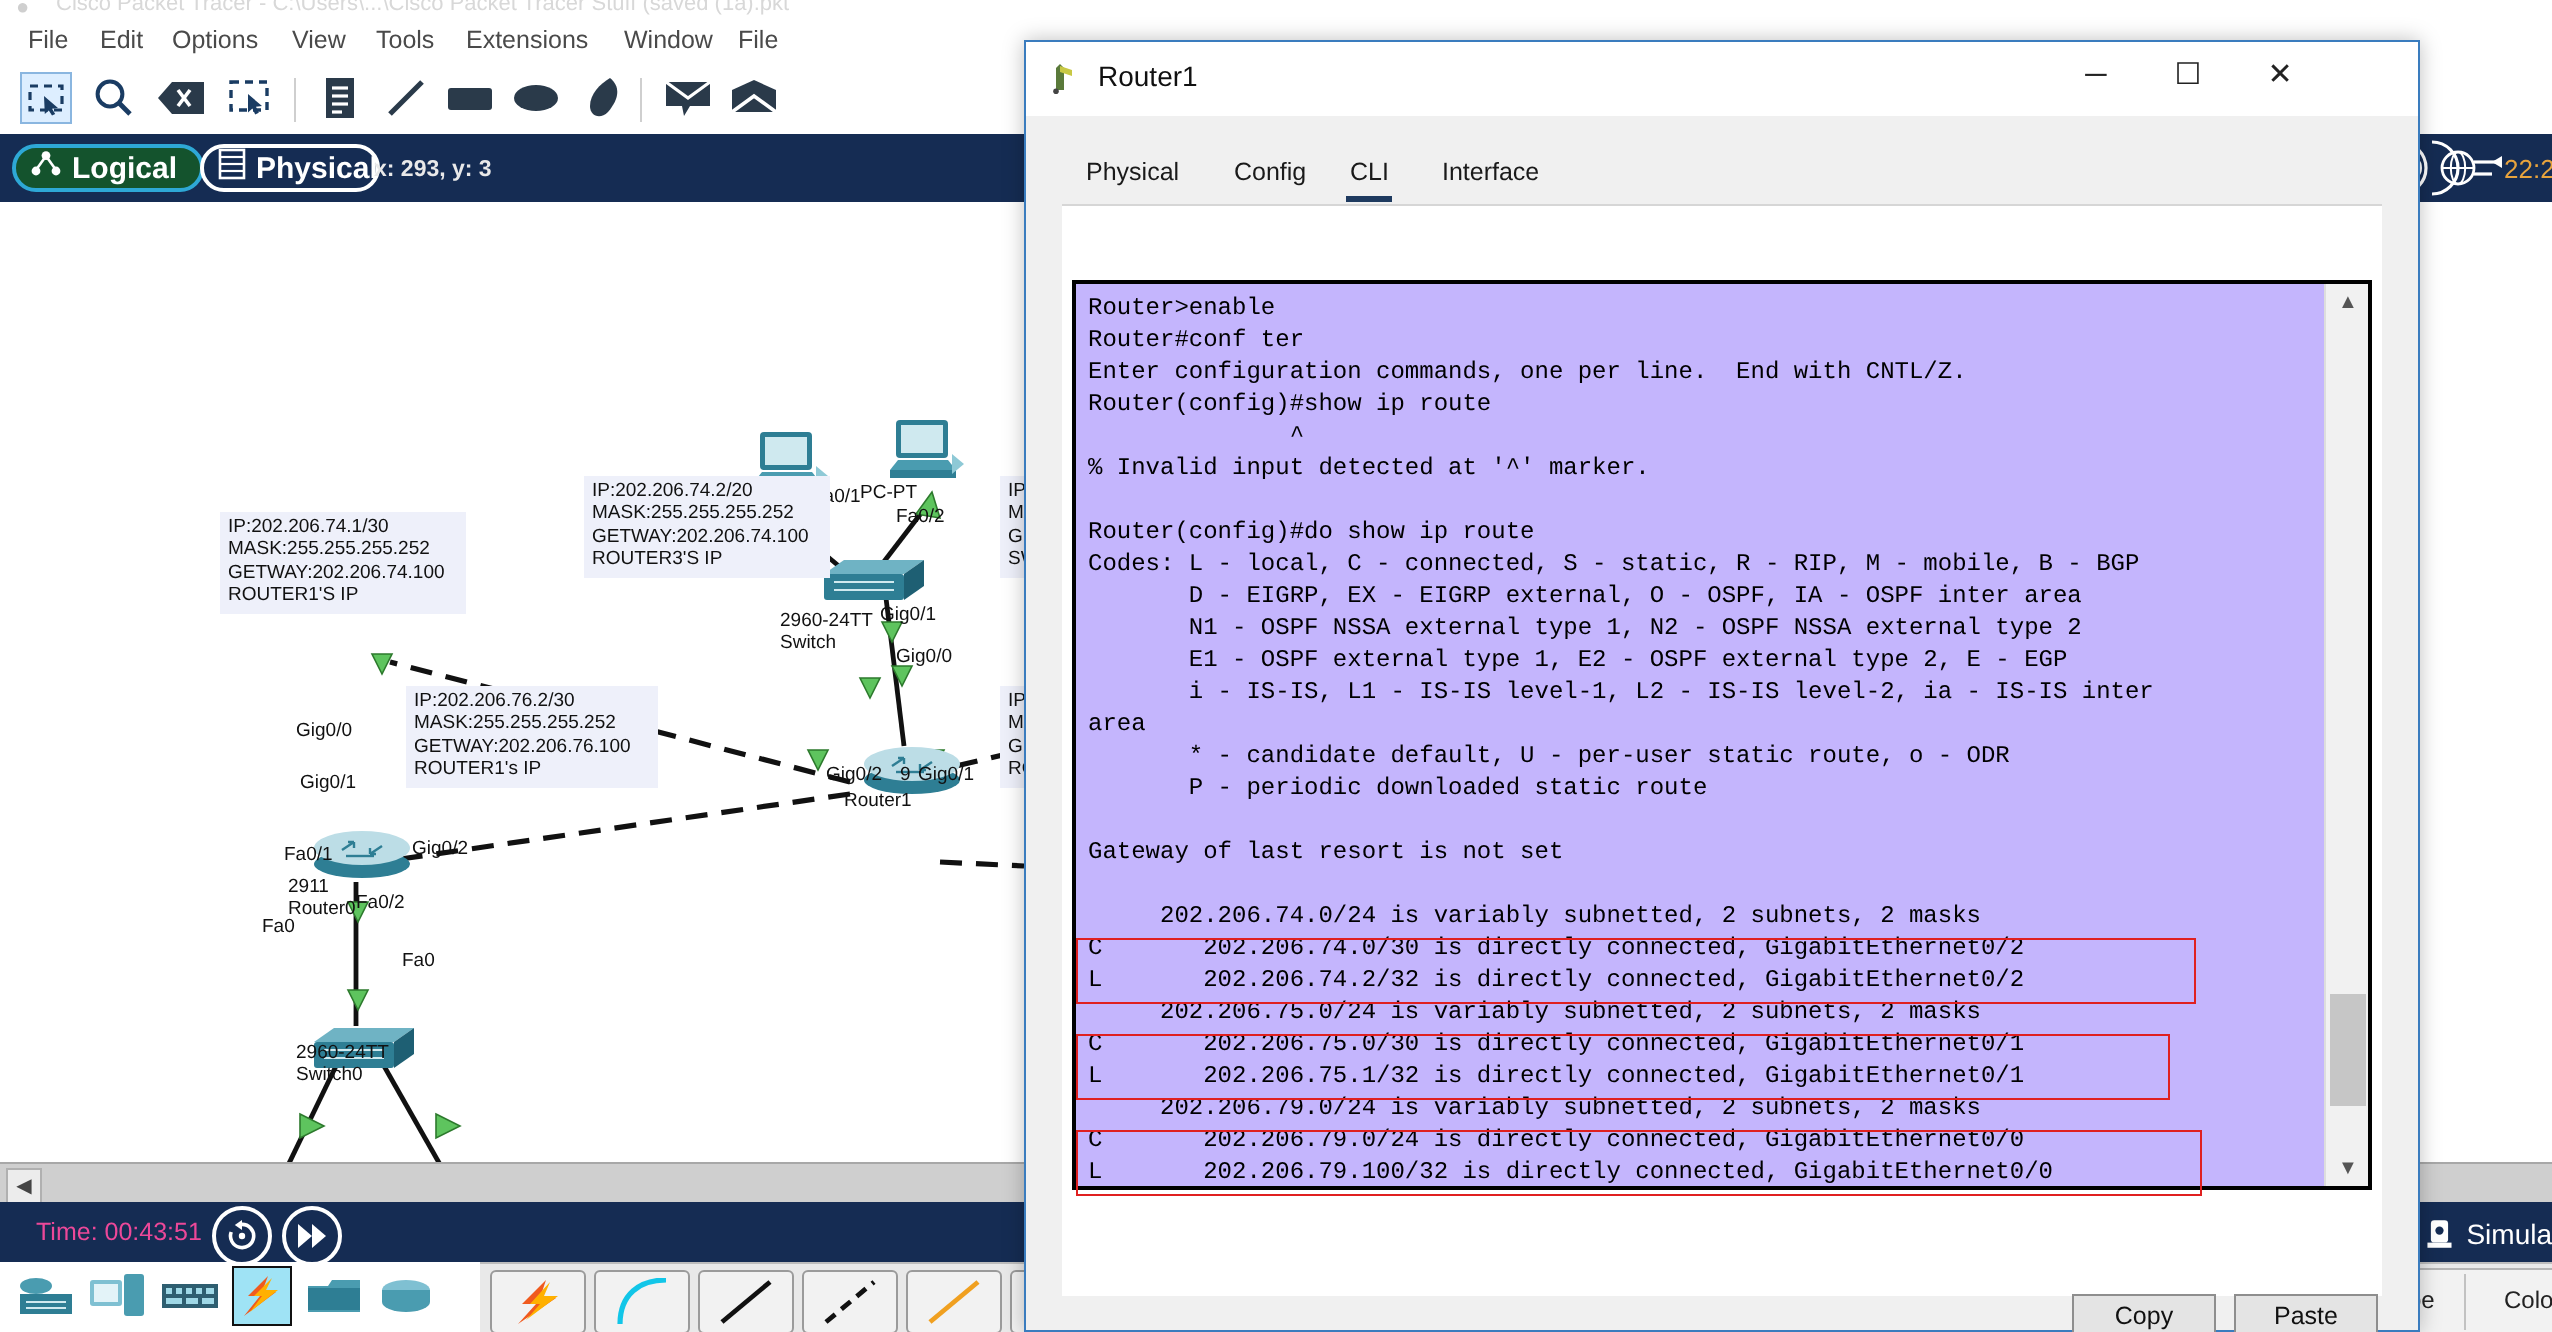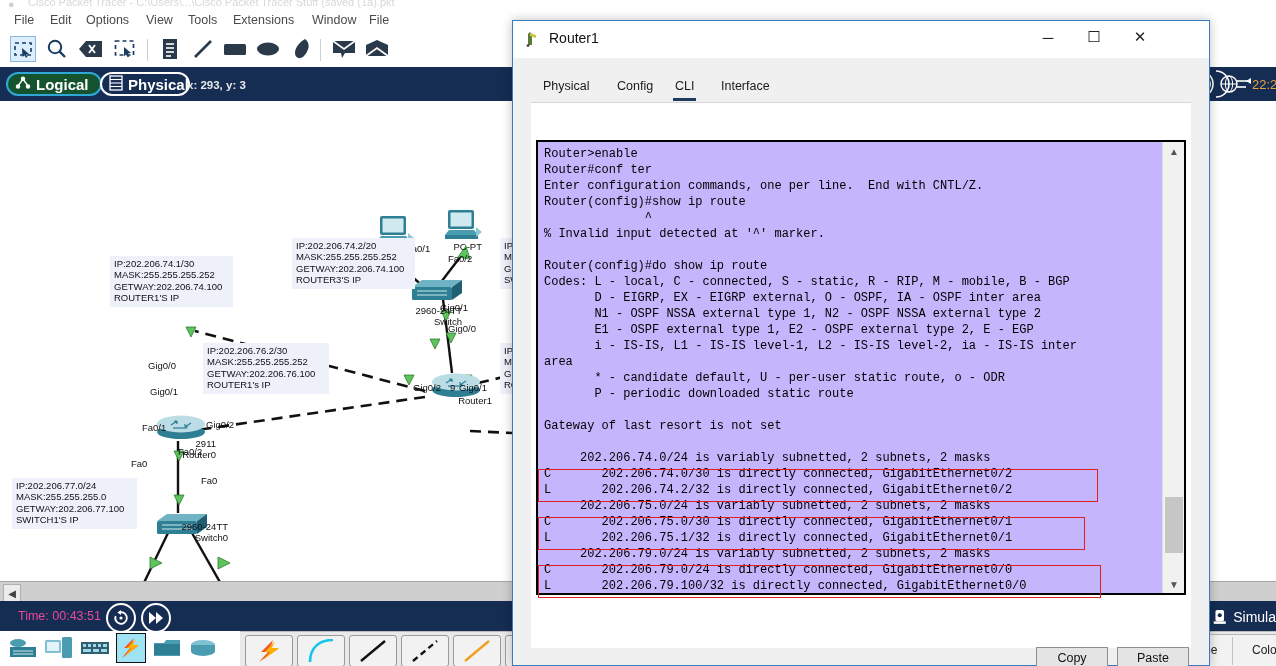--- a/index.html
+++ b/index.html
@@ -35,21 +35,21 @@
   #coordlabel{position:absolute;top:12px;left:187px;font-size:11.5px;color:#e9e9e9;font-weight:bold;}
 
   
   #netwidget{position:absolute;top:67px;left:1206px;height:34px;width:70px;overflow:hidden;}
 
   
   #pt-canvas{position:absolute;left:0;top:101px;width:1276px;height:480px;background:#ffffff;overflow:hidden;}
   #leftrail{position:absolute;left:0;top:101px;width:6px;height:480px;background:#333;}
   .iplabel{position:absolute;background:#eef0fa;color:#111;font-size:9.5px;line-height:11.4px;
            padding:2px 4px 3px 4px;white-space:pre;font-family:"Liberation Sans",sans-serif;}
-  .devlabel{position:absolute;font-size:9.5px;color:#111;text-align:right;white-space:pre;line-height:11px;}
+  .devlabel{position:absolute;font-size:9.5px;color:#111;text-align:left;white-space:pre;line-height:11px;}
   .portlabel{position:absolute;font-size:9.5px;color:#111;white-space:nowrap;}
 
   
   #hscroll{position:absolute;left:0;top:581px;width:1276px;height:20px;background:#cfcfcf;border-top:1px solid #a8a8a8;}
   #hscroll .arrow{position:absolute;left:3px;top:2px;width:16px;height:16px;background:#ececec;border:1px solid #b0b0b0;
       display:flex;align-items:center;justify-content:center;font-size:10px;color:#444;}
 
   
   #timebar{position:absolute;left:0;top:601px;width:1276px;height:30px;background:#152c53;}
   #timebar .tlabel{position:absolute;left:18px;top:8px;color:#ec4899;font-size:12.5px;}
@@ -384,24 +384,20 @@
 GETWAY:202.206.74.100
 ROUTER3'S IP</div>
     <div class="iplabel" style="left:110px;top:155px;width:115px">IP:202.206.74.1/30
 MASK:255.255.255.252
 GETWAY:202.206.74.100
 ROUTER1'S IP</div>
     <div class="iplabel" style="left:203px;top:242px;width:118px">IP:202.206.76.2/30
 MASK:255.255.255.252
 GETWAY:202.206.76.100
 ROUTER1's IP</div>
-    <div class="iplabel" style="left:12px;top:377px;width:117px">IP:202.206.77.0/24
-MASK:255.255.255.0
-GETWAY:202.206.77.100
-SWITCH1'S IP</div>
 
     <div class="iplabel" style="left:500px;top:137px;width:115px;overflow:hidden">IP:
 MASK:
 GETWAY:
 SWITCH</div>
     <div class="iplabel" style="left:500px;top:242px;width:115px;overflow:hidden">IP:
 MASK:
 GETWAY:
 ROUTER</div>
   </div>

